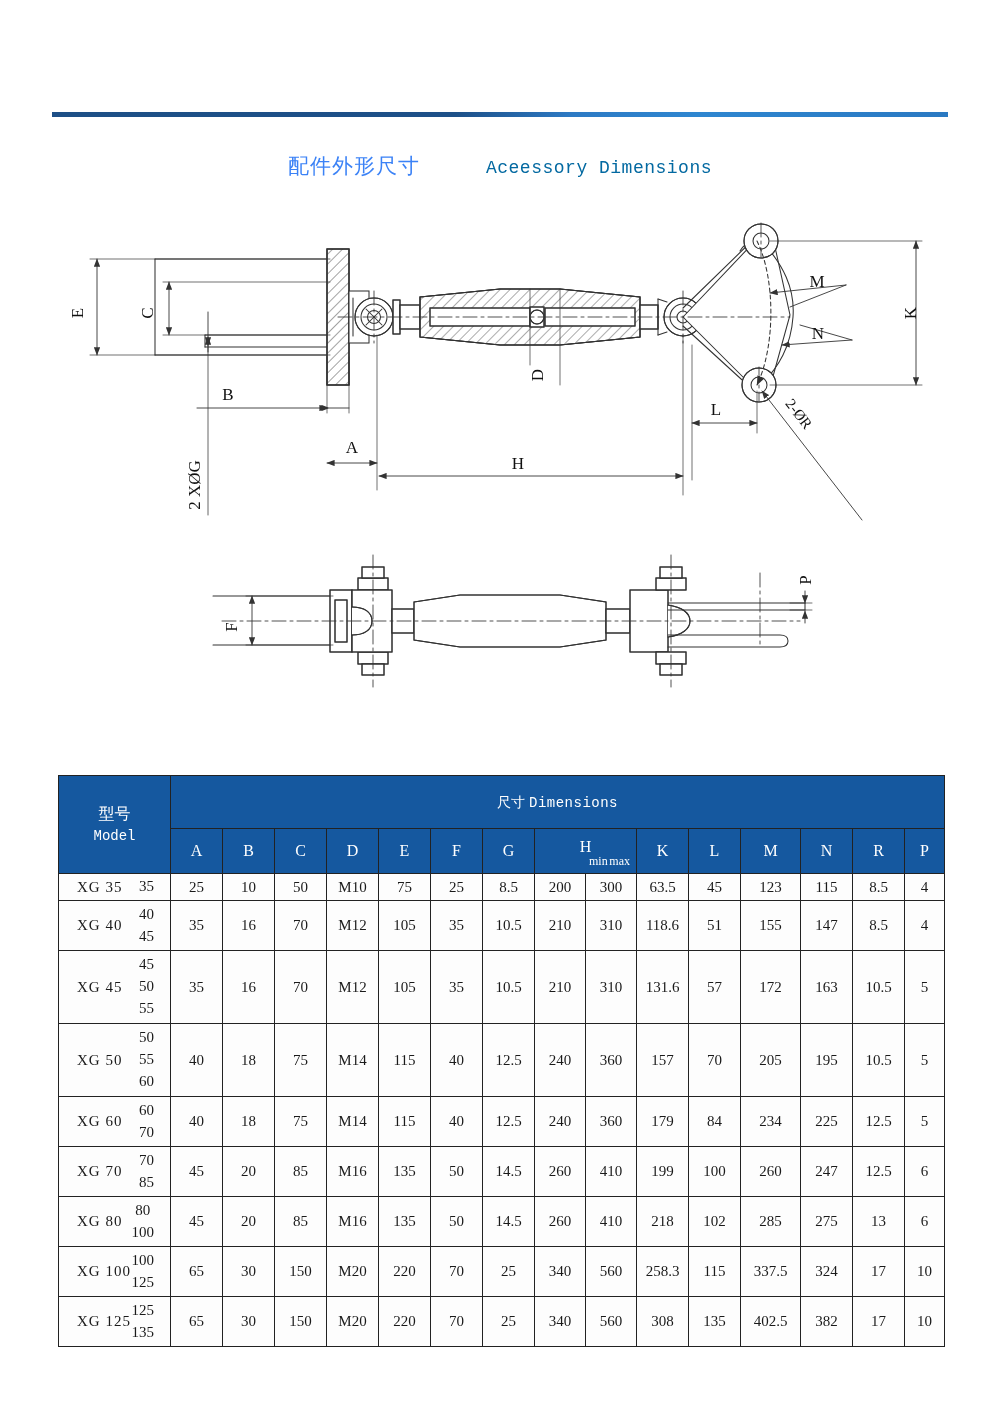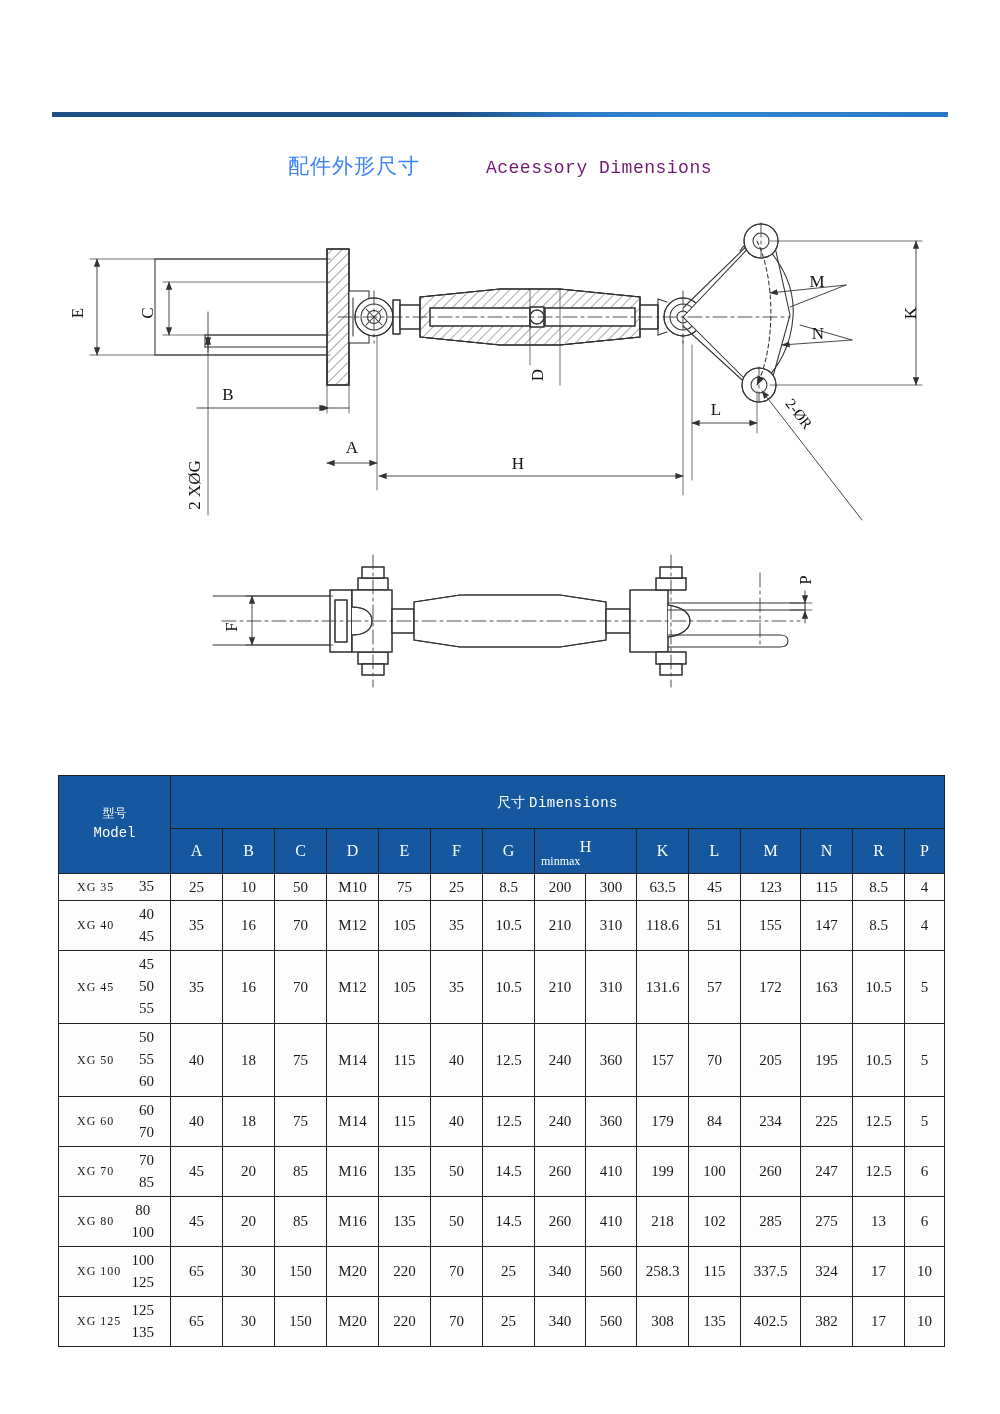--- a/index.html
+++ b/index.html
@@ -37,21 +37,21 @@
   .title-cn {
     font-family: "DejaVu Sans", sans-serif;
     font-size: 21px;
     letter-spacing: 1px;
     color: #3b82f6;
   }
   .title-en {
     font-family: "Liberation Mono", monospace;
     font-size: 18px;
     letter-spacing: 0.5px;
-    color: #701a75;
+    color: #0369a1;
     margin-left: 62px;
   }
 
   
   .drawing {
     position: absolute;
     left: 0;
     top: 195px;
     width: 1000px;
     height: 530px;
@@ -79,22 +79,22 @@
     background: #15589f;
     color: #ffffff;
     font-weight: normal;
   }
   .th-model {
     font-size: 15px;
     line-height: 1.5;
     padding: 6px 2px;
   }
   .th-model .cn {
-    font-family: Liberation Mono, monospace;
-    font-size: 12px;
+    font-family: Liberation Sans, sans-serif;
+    font-size: 16px;
     display: block;
   }
   .th-model .en {
     font-family: Liberation Mono, monospace;
     font-size: 14px;
     display: block;
   }
   .th-dims {
     height: 50px;
     font-size: 16px;
@@ -121,42 +121,44 @@
   }
   .th-h .h-top {
     display: block;
     font-size: 16px;
     line-height: 1;
     padding-top: 6px;
     text-align: center;
   }
   .th-h .h-bot {
     display: flex;
+    justify-content: space-between;
     padding: 2px 6px 0 6px;
     font-size: 12px;
     margin-top: -3px;
+    margin-left: 48px;
   }
 
   table.spec tbody td {
     background: #fdfdfd;
     font-size: 15px;
     color: #1a1a1a;
   }
   td.model-cell {
     padding: 0;
   }
   .model-inner {
     display: flex;
     align-items: center;
     justify-content: space-between;
     padding: 0 16px 0 18px;
     height: 100%;
   }
   .model-name {
-    font-size: 12px;
+    font-size: 15px;
     white-space: nowrap;
     letter-spacing: 1px;
   }
   .model-sizes {
     display: flex;
     flex-direction: column;
     align-items: center;
     line-height: 1.45;
     font-size: 15px;
   }

